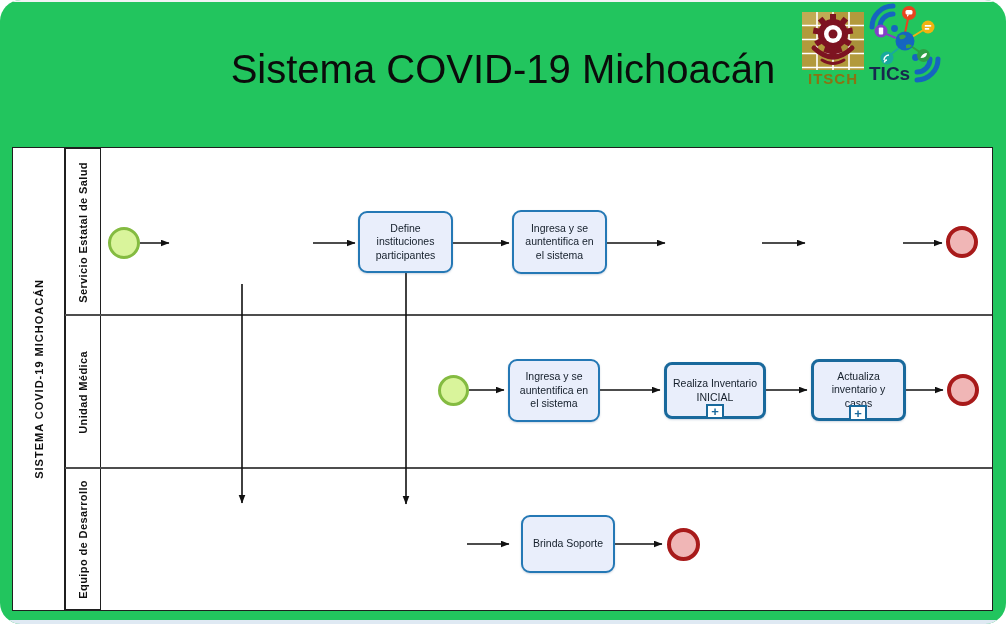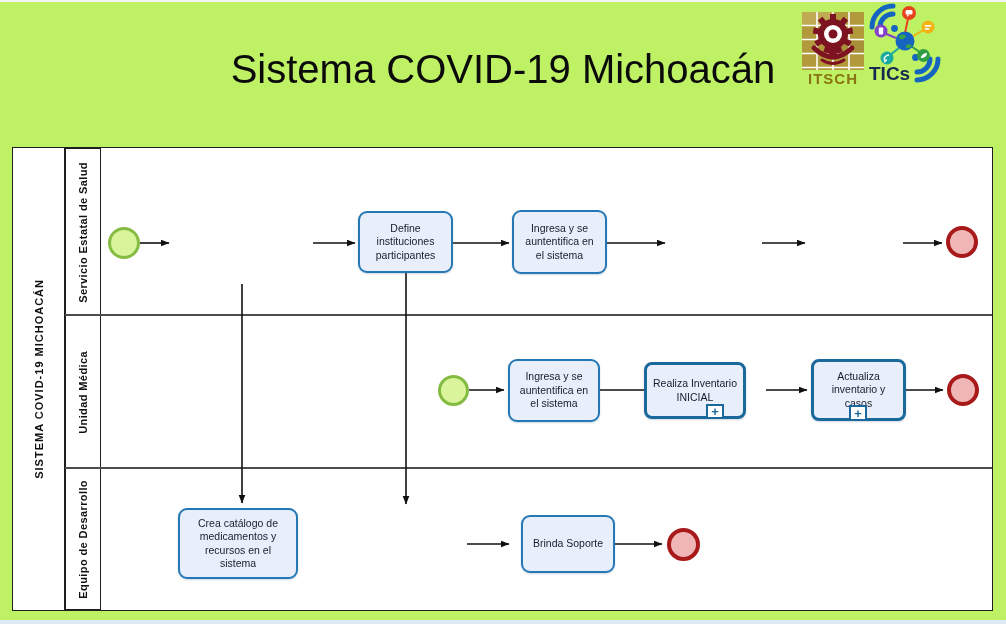--- a/index.html
+++ b/index.html
@@ -1,18 +1,18 @@
 <!DOCTYPE html>
 <html><head>
 <meta charset="utf-8">
 <style>
   html,body { margin:0; padding:0; background:#fff; }
   #canvas {
-    position:relative; width:1006px; height:624px; background:#bef264;
-    font-family:"Liberation Sans", sans-serif; overflow:hidden;
+    position:relative; width:1006px; height:624px; background:#22c55e;
+    font-family:"Liberation Sans", sans-serif; overflow:hidden;border-radius:21px;
   }
   .top-hairline { position:absolute; left:0; top:0; width:100%; height:2px; background:#f1f3f5; }
   .bottom-strip { position:absolute; left:0; bottom:0; width:100%; height:4px; background:#dfe9f3; }
 
   .title {
     position:absolute; left:0; top:47px; width:100%;
     text-align:center; font-size:40px; color:#0b0b0b; letter-spacing:0;
   }
 
   .logos { position:absolute; left:798px; top:0; width:148px; height:88px; }
@@ -183,32 +183,29 @@
   </div>
   <div class="task" style="left:512px;top:210px;width:95px;height:64px">
     <span>Ingresa y se auntentifica en el sistema</span>
   </div>
   <div class="event end" style="left:946px;top:226px;width:32px;height:32px"></div>
 
   <div class="event start" style="left:438px;top:375px;width:31px;height:31px"></div>
   <div class="task" style="left:508px;top:359px;width:92px;height:63px">
     <span>Ingresa y se auntentifica en el sistema</span>
   </div>
-  <div class="task sub" style="left:644px;top:362px;width:102px;height:57px;padding:14px 3px">
+  <div class="task sub" style="left:664px;top:362px;width:102px;height:57px;padding:14px 3px">
     <span>Realiza Inventario INICIAL</span>
   </div>
   <div class="plus" style="left:706px;top:404px;width:18px;height:15px">+</div>
   <div class="task sub" style="left:811px;top:359px;width:95px;height:62px">
     <span>Actualiza inventario y casos</span>
   </div>
   <div class="plus" style="left:849px;top:405px;width:18px;height:16px">+</div>
   <div class="event end" style="left:947px;top:374px;width:32px;height:32px"></div>
 
-  <div class="task" style="left:178px;top:508px;width:120px;height:71px">
-    <span>Crea catálogo de medicamentos y recursos en el sistema</span>
-  </div>
   <div class="task" style="left:521px;top:515px;width:94px;height:58px">
     <span>Brinda Soporte</span>
   </div>
   <div class="event end" style="left:667px;top:528px;width:33px;height:33px"></div>
 
   <div class="bottom-strip"></div>
 </div>
 
 </body></html>

